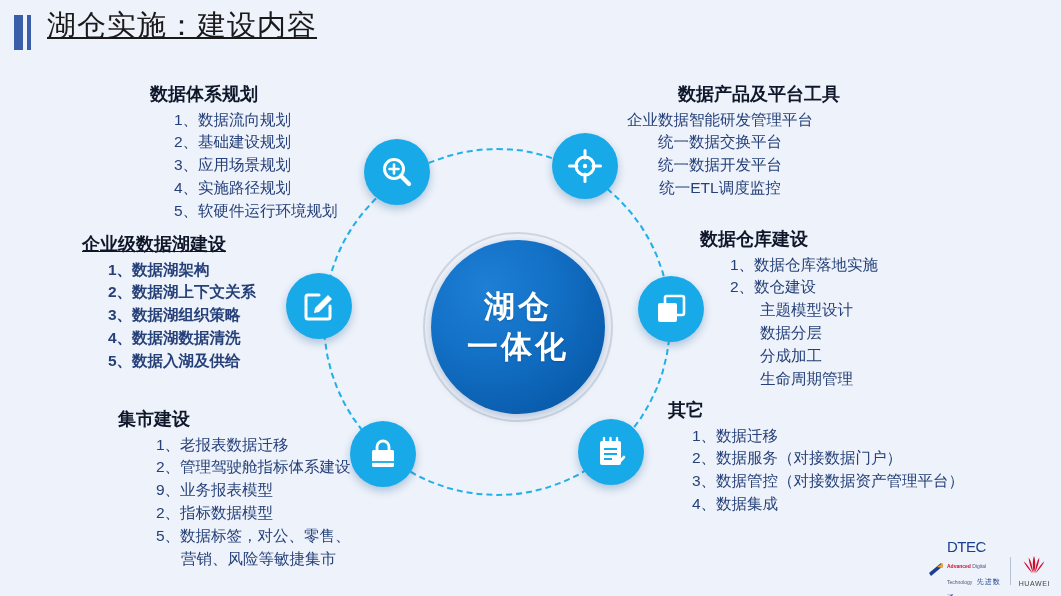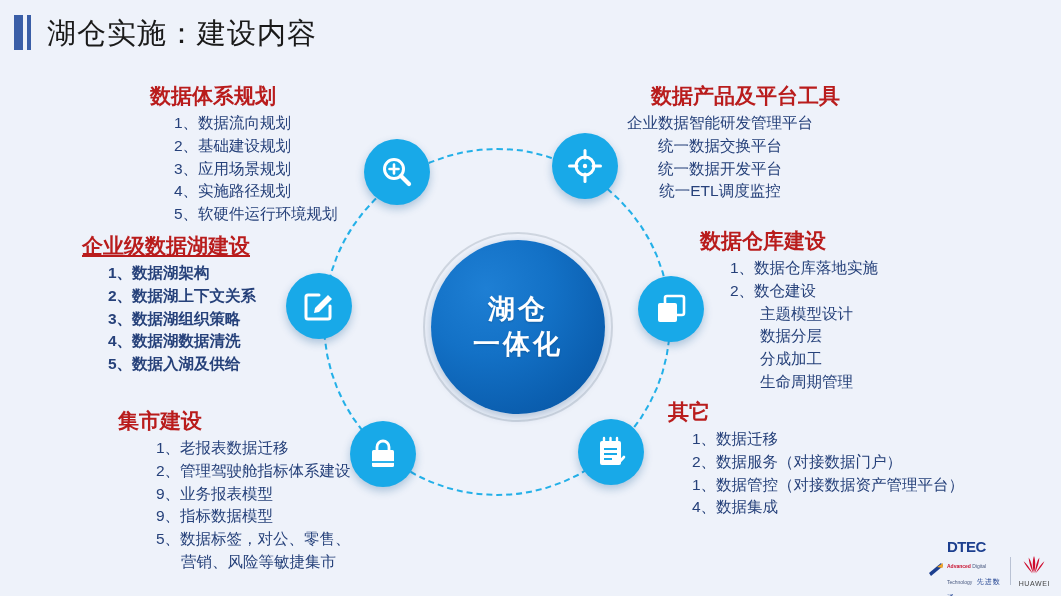--- a/index.html
+++ b/index.html
@@ -33,25 +33,26 @@
     width: 9px; height: 35px;
     background: #3a5ea7;
   }
   #header-accent .bar-thin {
     position: absolute; left: 13px; top: 0;
     width: 4px; height: 35px;
     background: #3a5ea7;
   }
   #slide-title {
     position: absolute;
-    left: 47px; top: 14px;
+    left: 47px; top: 6px;
     font-size: 29px;
     color: #1a1a1a;
     letter-spacing: 1px;
     white-space: nowrap;
+    text-decoration: underline;
   }
 
   
   #diagram {
     position: absolute;
     left: 0; top: 0;
     width: 1061px; height: 596px;
     pointer-events: none;
   }
   #dashed-ring {
@@ -78,21 +79,21 @@
     border-radius: 50%;
     background: radial-gradient(circle at 32% 28%, #1e7fd4 0%, #1371c6 38%, #0b5fb0 72%, #07529e 100%);
     box-shadow: 0 3px 10px rgba(10,60,120,0.28);
     display: flex;
     flex-direction: column;
     align-items: center;
     justify-content: center;
   }
   #center-circle .ctext {
     color: #ffffff;
-    font-size: 27px;
+    font-size: 31px;
     font-weight: bold;
     letter-spacing: 3px;
     line-height: 1.30;
     text-align: center;
     text-shadow: 0 1px 2px rgba(0,0,0,0.18);
   }
 
   .node {
     position: absolute;
     width: 66px; height: 66px;
@@ -110,22 +111,22 @@
   #node-top-right    { left: 552px; top: 133px; }
   #node-right        { left: 638px; top: 276px; }
   #node-bottom-right { left: 578px; top: 419px; }
   #node-bottom-left  { left: 350px; top: 421px; }
   #node-left         { left: 286px; top: 273px; }
 
   
   .block { position: absolute; }
   .block-title {
     font-weight: bold;
-    font-size: 21px;
-    color: #b91c1c;
+    font-size: 18px;
+    color: #0f172a;
     line-height: 1.15;
     white-space: nowrap;
   }
   .block-title.underlined { text-decoration: underline; }
   .block-list {
     margin: 4px 0 0 0;
     padding: 0;
     list-style: none;
   }
   .block-list li {
@@ -167,21 +168,21 @@
     align-items: center;
   }
   #logo-dtec {
     display: flex;
     align-items: center;
     gap: 2px;
   }
   #logo-dtec .dtec-text-wrap { line-height: 1; }
   #logo-dtec .dtec-main {
     font-size: 15px;
-    font-weight: bold;
+    font-weight: normal;
     color: #1c3f8f;
     letter-spacing: -0.5px;
   }
   #logo-dtec .dtec-sub {
     font-size: 5px;
     color: #4a5a80;
     letter-spacing: 0px;
     margin-top: 1px;
   }
   #logo-dtec .dtec-sub .adv { color: #c8102e; font-weight: bold; }
@@ -341,32 +342,32 @@
     <li class="sub">生命周期管理</li>
   </ul>
 </div>
 
 <div class="block" id="block-mart">
   <div class="block-title">集市建设</div>
   <ul class="block-list">
     <li>1、老报表数据迁移</li>
     <li>2、管理驾驶舱指标体系建设</li>
     <li>9、业务报表模型</li>
-    <li>9、指标数据模型</li>
+    <li>2、指标数据模型</li>
     <li>5、数据标签，对公、零售、</li>
     <li class="cont">营销、风险等敏捷集市</li>
   </ul>
 </div>
 
 <div class="block" id="block-other">
   <div class="block-title">其它</div>
   <ul class="block-list">
     <li>1、数据迁移</li>
     <li>2、数据服务（对接数据门户）</li>
-    <li>1、数据管控（对接数据资产管理平台）</li>
+    <li>3、数据管控（对接数据资产管理平台）</li>
     <li>4、数据集成</li>
   </ul>
 </div>
 
 <div id="footer-logos">
   <div id="logo-dtec">
     <span>
       <svg width="17" height="15" viewBox="0 0 17 15">
         <path d="M1 11 L13 1 L15 4 L3 14 Z" fill="#1c3f8f"></path>
         <path d="M9 5 L15 1 L14.5 6 Z" fill="#f5a623"></path>

